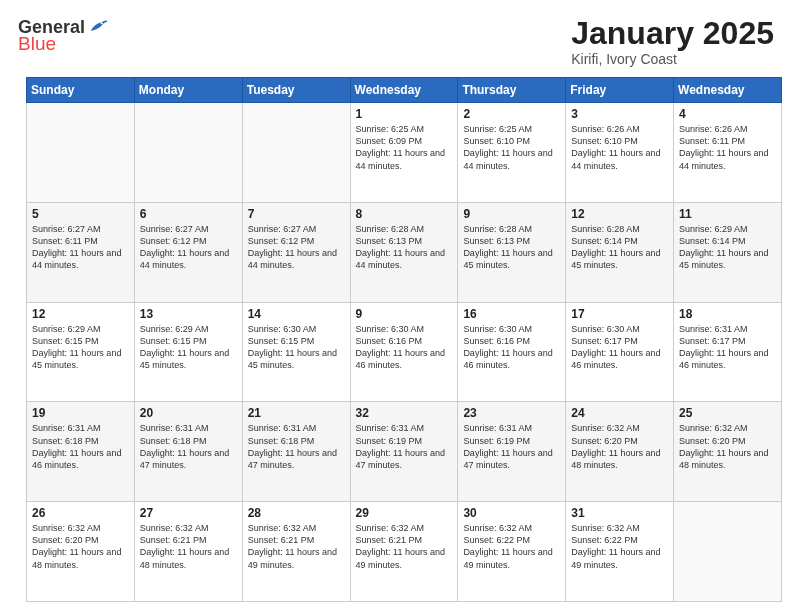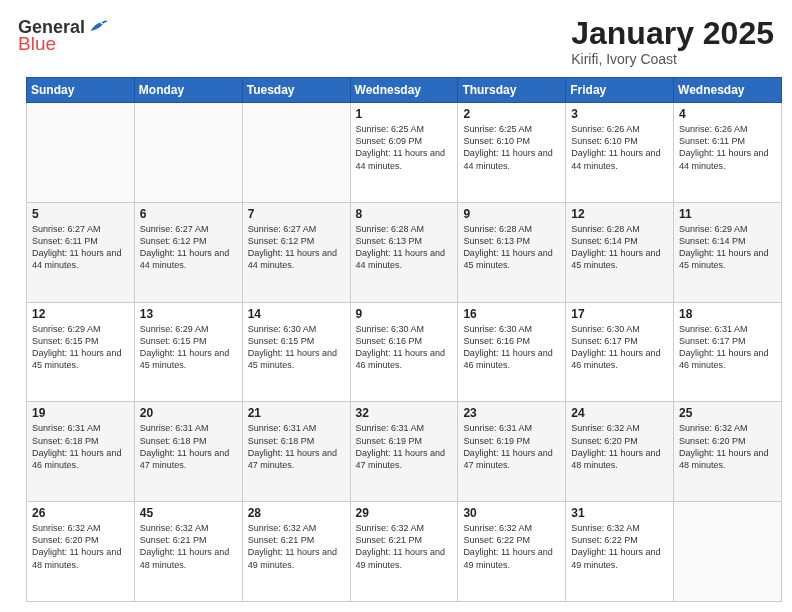--- a/index.html
+++ b/index.html
@@ -302,21 +302,21 @@
           </td>
         </tr>
         <tr>
           <td>
             <span class="day-num">26</span>
             <div class="day-info" style="white-space: pre-line;">Sunrise: 6:32 AM
 Sunset: 6:20 PM
 Daylight: 11 hours and 48 minutes.</div>
           </td>
           <td>
-            <span class="day-num">45</span>
+            <span class="day-num">27</span>
             <div class="day-info" style="white-space: pre-line;">Sunrise: 6:32 AM
 Sunset: 6:21 PM
 Daylight: 11 hours and 48 minutes.</div>
           </td>
           <td>
             <span class="day-num">28</span>
             <div class="day-info" style="white-space: pre-line;">Sunrise: 6:32 AM
 Sunset: 6:21 PM
 Daylight: 11 hours and 49 minutes.</div>
           </td>

